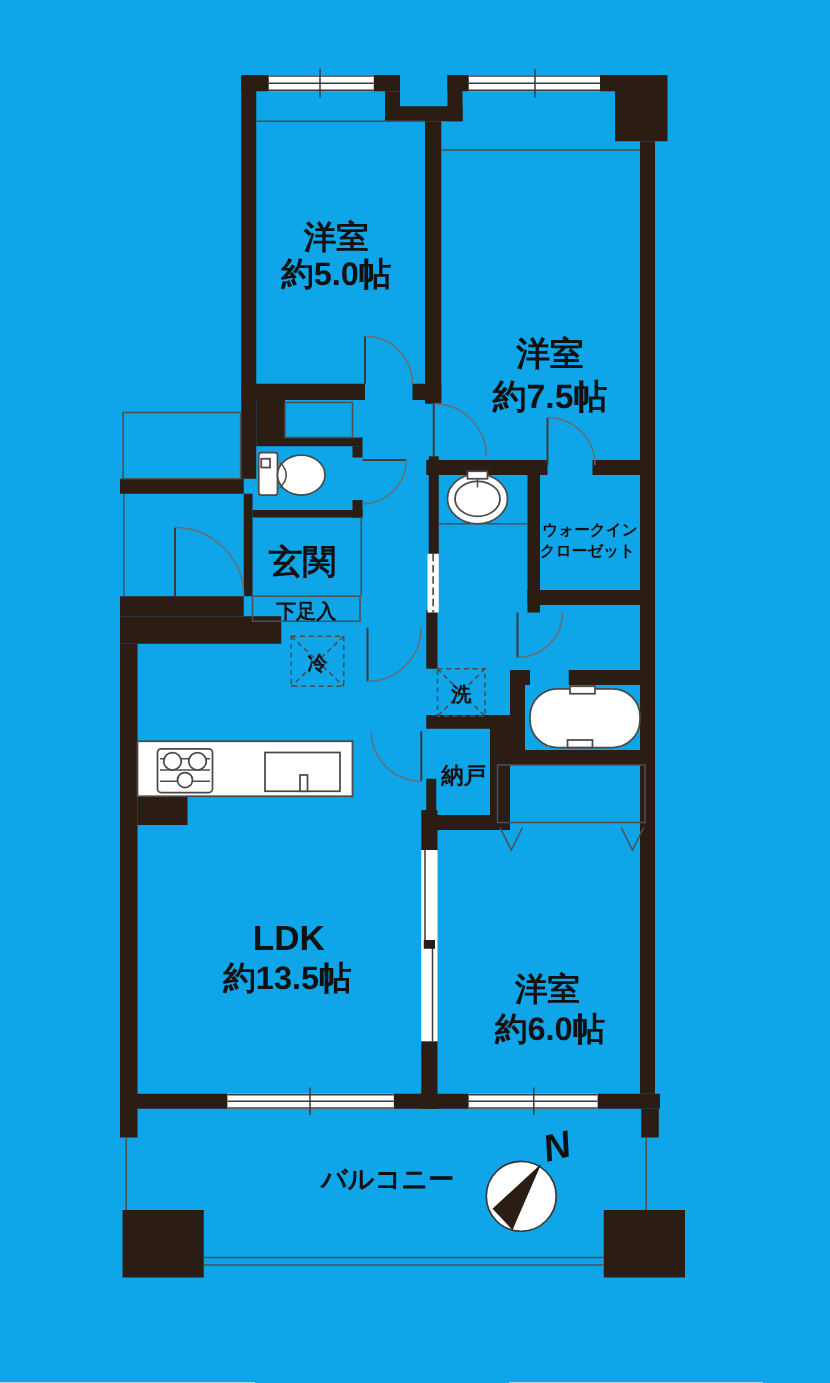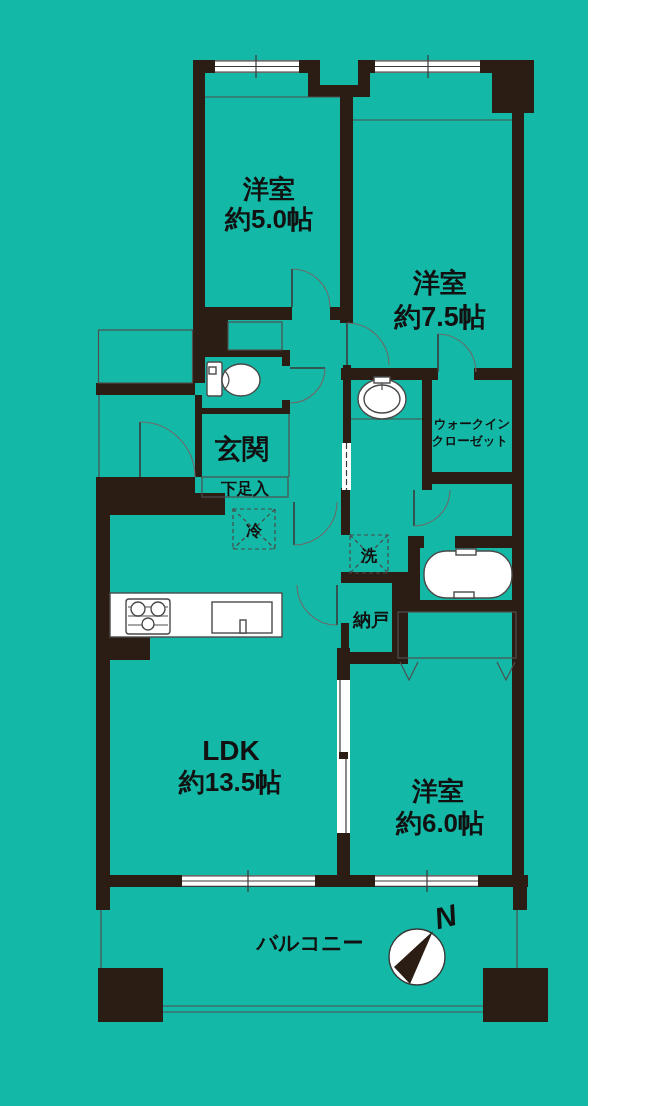--- a/index.html
+++ b/index.html
@@ -2,23 +2,23 @@
 <html><head>
 <meta charset="utf-8">
 <style>
   html, body {
     margin: 0;
     padding: 0;
     background: #ffffff;
   }
   .stage {
     position: relative;
-    width: 588px;
+    width: 664px;
     height: 1106px;
-    background: #14b8a6;
+    background: #0ea5e9;
     font-family: "Liberation Sans", "DejaVu Sans", sans-serif;
   }
   svg { display: block; }
   text {
     font-family: "Liberation Sans", "DejaVu Sans", sans-serif;
     fill: #111111;
     font-weight: bold;
     text-anchor: middle;
   }
   .wall { fill: #2b1d13; }

